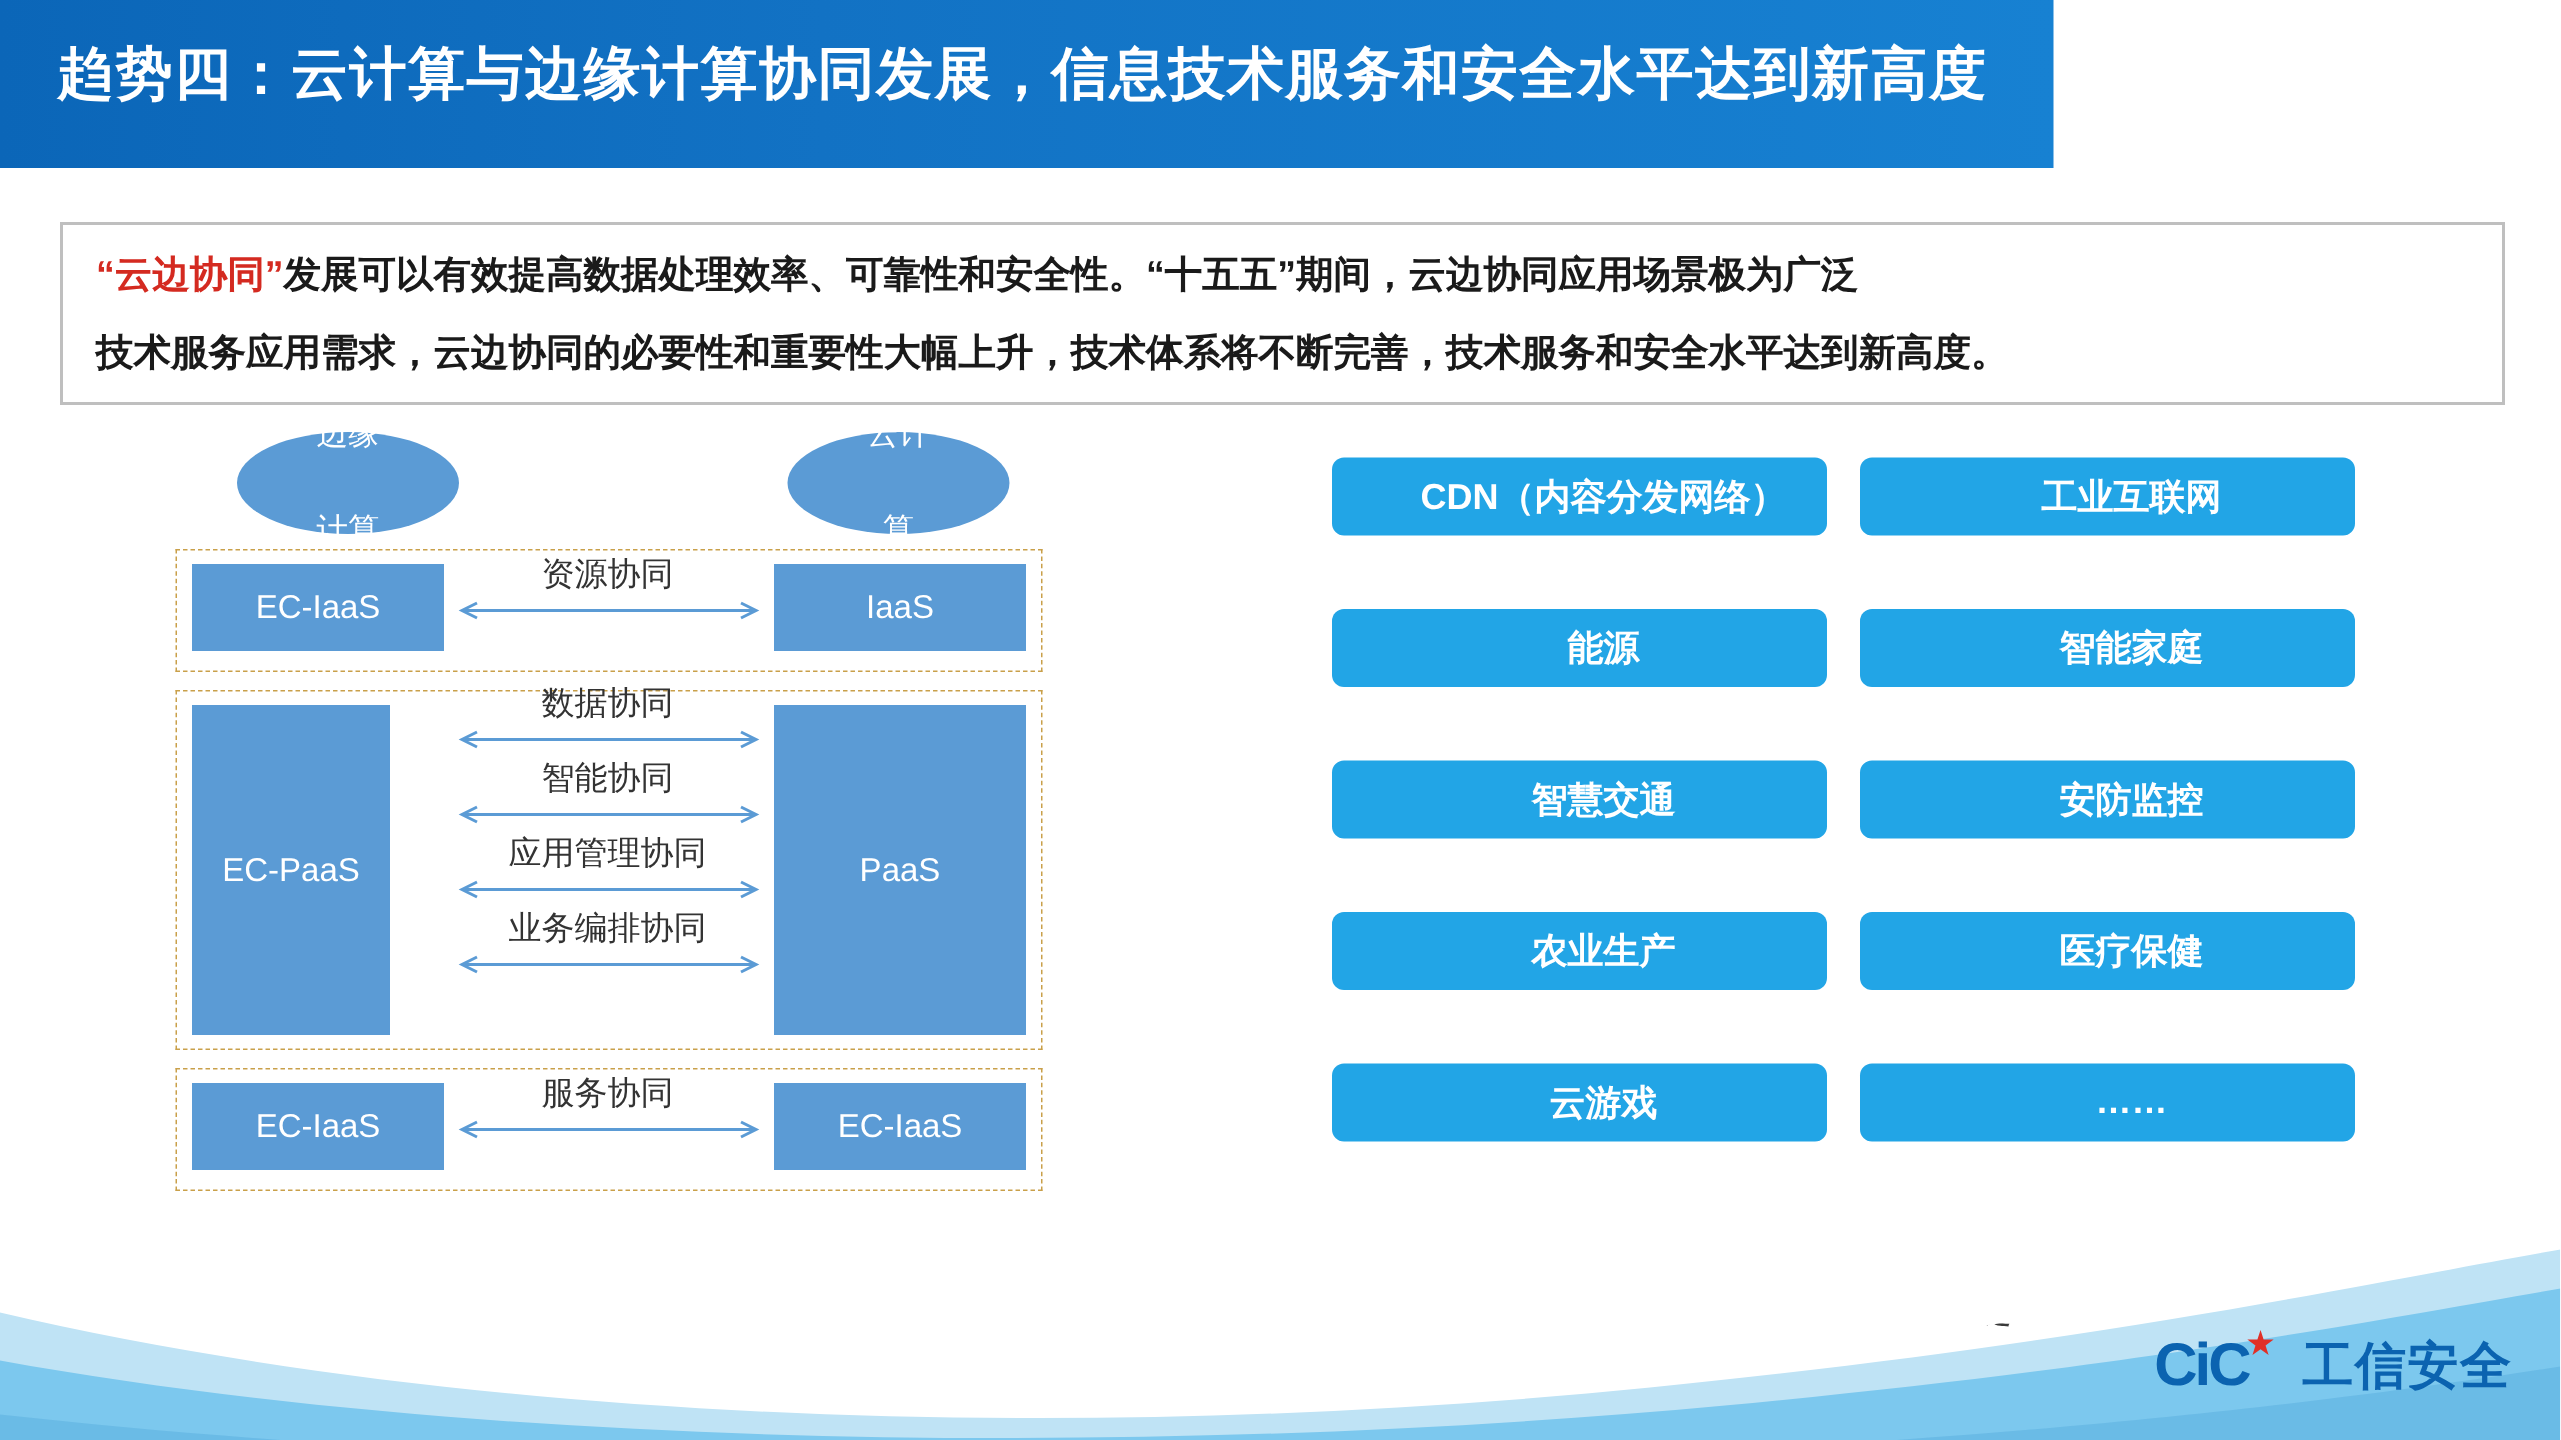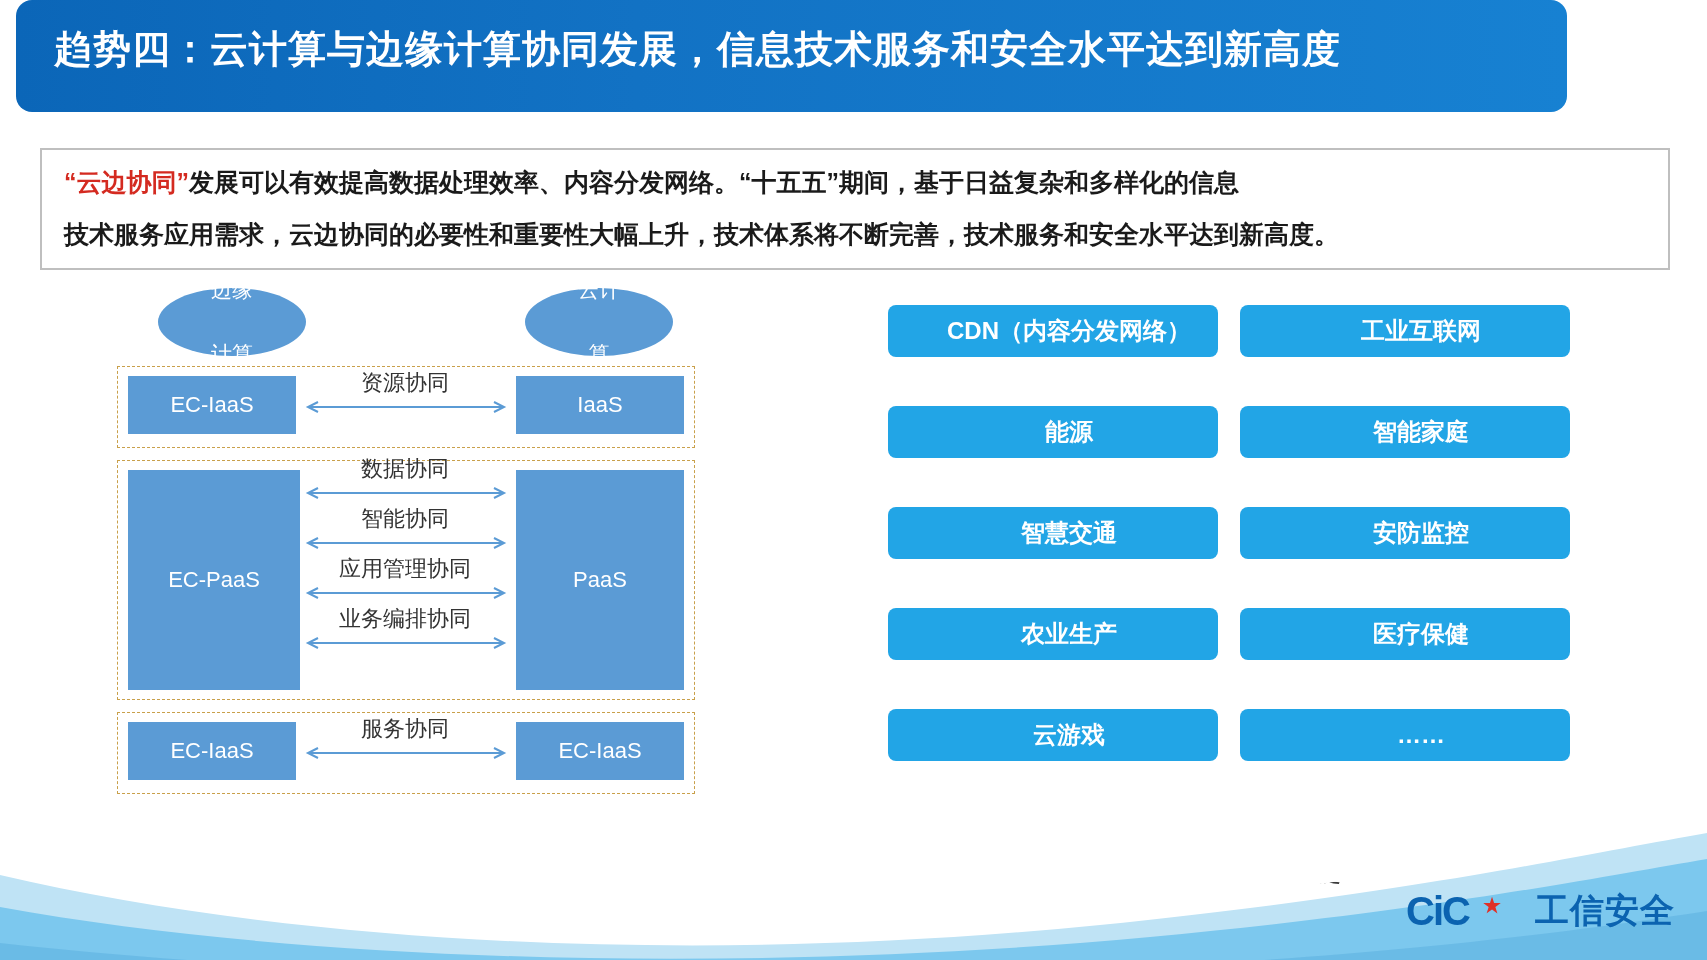--- a/index.html
+++ b/index.html
@@ -11,25 +11,24 @@
     width: 1707px;
     height: 960px;
     position: relative;
     overflow: hidden;
     font-family: "Liberation Sans", sans-serif;
   }
 
   
   #header-bar {
     position: absolute;
-    left: 16px; top: 0;
-    width: 1551px;
+    left: 0; top: 0;
+    width: 1369px;
     height: 112px;
     background: linear-gradient(90deg, #0b66b8 0%, #1272c4 40%, #1781d2 100%);
-    border-radius: 16px;
   }
   #header-title {
     position: absolute;
     left: 38px;
     top: 24px;
     font-size: 38px;
     font-weight: bold;
     color: #ffffff;
     letter-spacing: 1px;
     white-space: nowrap;
@@ -101,21 +100,21 @@
     position: absolute;
     background: #5b9bd5;
     color: #ffffff;
     display: flex;
     align-items: center;
     justify-content: center;
     font-size: 22px;
   }
   #box-ec-iaas-top  { left: 18px;  top: 88px;  width: 168px; height: 58px; }
   #box-iaas         { left: 406px; top: 88px;  width: 168px; height: 58px; }
-  #box-ec-paas      { left: 18px;  top: 182px; width: 172px; height: 220px; }
+  #box-ec-paas      { left: 18px;  top: 182px; width: 132px; height: 220px; }
   #box-paas         { left: 406px; top: 182px; width: 168px; height: 220px; }
   #box-ec-iaas-bl   { left: 18px;  top: 434px; width: 168px; height: 58px; }
   #box-ec-iaas-br   { left: 406px; top: 434px; width: 168px; height: 58px; }
 
   .arrow-label {
     position: absolute;
     font-size: 22px;
     color: #333333;
     text-align: center;
     width: 210px;
@@ -192,22 +191,22 @@
     width: 1707px;
     height: 145px;
     overflow: hidden;
     pointer-events: none;
   }
   #logo {
     position: absolute;
     right: 32px;
     bottom: 26px;
     display: flex;
-    align-items: center;
-    gap: 27px;
+    align-items: flex-start;
+    gap: 12px;
   }
   #logo-cic {
     font-size: 40px;
     font-weight: bold;
     color: #0b63b0;
     font-family: "Liberation Sans", sans-serif;
     letter-spacing: -2px;
   }
   #logo-star {
     color: #e03027;
@@ -226,21 +225,21 @@
 </style>
 </head>
 <body>
 
 <div id="header-bar">
   <div id="header-title">趋势四：云计算与边缘计算协同发展，信息技术服务和安全水平达到新高度</div>
 </div>
 
 <div id="summary-box">
   <div id="summary-line1">
-    <span class="hl-red">“云边协同”</span><span>发展可以有效提高数据处理效率、内容分发网络。“十五五”期间，基于日益复杂和多样化的信息</span>
+    <span class="hl-red">“云边协同”</span><span>发展可以有效提高数据处理效率、可靠性和安全性。“十五五”期间，云边协同应用场景极为广泛</span>
   </div>
   <div id="summary-line2">技术服务应用需求，云边协同的必要性和重要性大幅上升，技术体系将不断完善，技术服务和安全水平达到新高度。</div>
 </div>
 
 <div id="left-diagram">
 
   <div class="ellipse" id="ellipse-edge">
     <span>边缘</span>
     <span>计算</span>
   </div>

